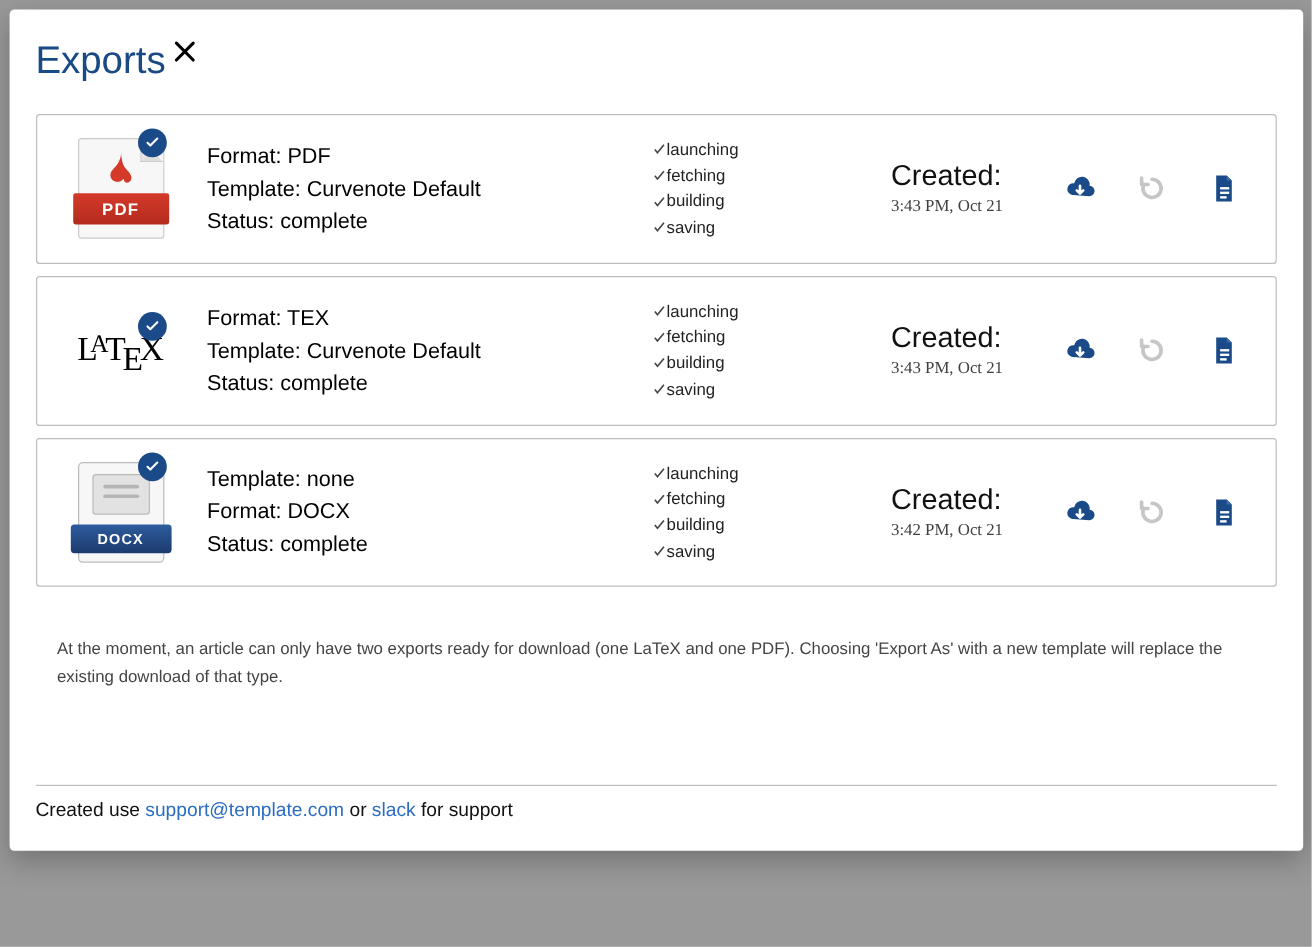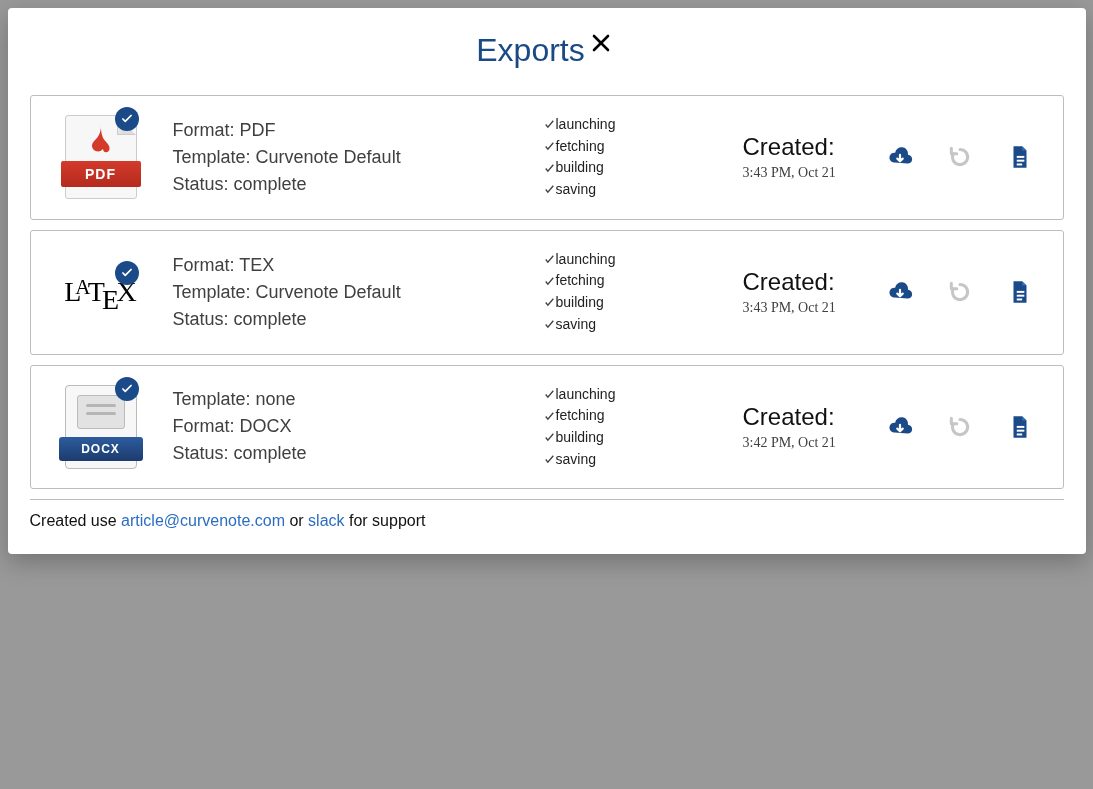--- a/index.html
+++ b/index.html
@@ -16,21 +16,21 @@
       background: #fff;
       width: 1078px;
       margin-top: 8px;
       border-radius: 4px;
       box-shadow: 0 8px 24px rgba(0,0,0,0.25);
       padding: 24px 22px 24px 22px;
       position: relative;
     }
     .modal-header {
       display: flex;
-      justify-content: center;
+      justify-content: flex-start;
       align-items: center;
       margin-bottom: 26px;
     }
     .modal-title {
       font-size: 32px;
       font-weight: 500;
       color: #194a85;
     }
     .close-btn {
       cursor: pointer;
@@ -69,21 +69,21 @@
       background: #1b4a89;
       display: flex;
       align-items: center;
       justify-content: center;
     }
     .badge-check svg { width: 14px; height: 14px; fill: #fff; }
     .doc-icon { width: 72px; height: 84px; position: relative; }
     .format-col { flex: 0 0 350px; }
     .format-col .line {
       font-size: 18px;
-      color: #404040;
+      color: #000000;
       line-height: 1.5;
     }
     .steps-col { flex: 0 0 180px; }
     .step-line {
       display: flex;
       align-items: center;
       gap: 0;
       font-size: 14px;
       color: #222;
       line-height: 1.55;
@@ -418,19 +418,20 @@
               <rect x="9" y="11" width="7" height="1.8" fill="#fff"></rect>
               <rect x="9" y="14.5" width="7" height="1.8" fill="#fff"></rect>
               <rect x="9" y="18" width="5" height="1.8" fill="#fff"></rect>
             </svg>
         </button>
       </div>
     </div>
 
   </div>
 
+  <div class="note">At the moment, an article can only have two exports ready for download (one LaTeX and one PDF). Choosing 'Export As' with a new template will replace the existing download of that type.</div>
 
   <hr class="footer-divider">
 
   <div class="footer">
-    <span>Created use </span><a href="#">article@curvenote.com</a><span> or </span><a href="#">slack</a><span> for support</span>
+    <span>Created use </span><a href="#">support@template.com</a><span> or </span><a href="#">slack</a><span> for support</span>
   </div>
 </div>
 
 </body></html>

